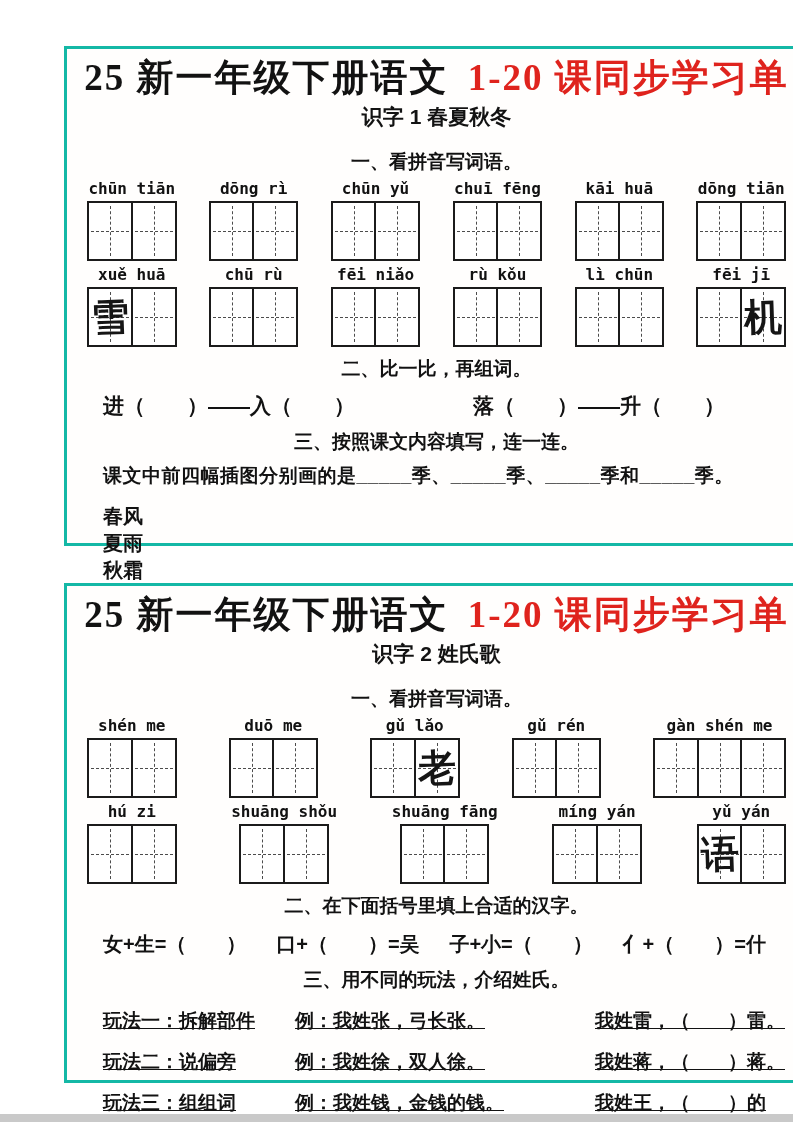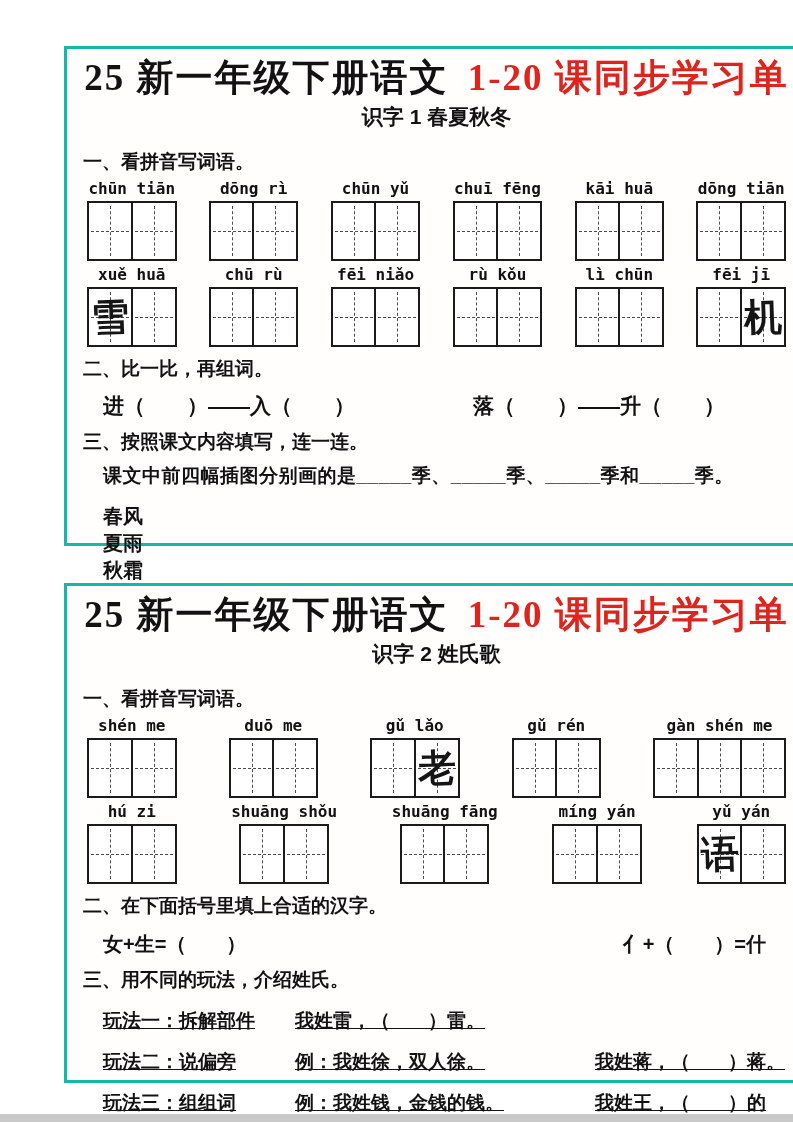--- a/index.html
+++ b/index.html
@@ -18,21 +18,21 @@
 
   .title {
     text-align:center; font-size:37px; font-weight:800; letter-spacing:2px;
     margin:6px 0 0 0; line-height:1.25; white-space:nowrap;
     font-family:"Liberation Serif", serif;
   }
   .title .t-red { margin-left:8px; }
 
   .subtitle { text-align:center; font-size:21px; font-weight:700; margin-top:2px; }
 
-  .sec-heading { font-size:19px; font-weight:700; margin-top:9px; }
+  .sec-heading { font-size:19px; font-weight:700; margin-top:9px;text-align:center; }
 
   .pinyin-row {
     display:flex; justify-content:space-between; align-items:flex-end;
     margin:4px 4px 0 4px;
   }
   .pinyin-group { display:flex; flex-direction:column; align-items:center; }
   .pinyin-label {
     font-family:"DejaVu Sans Mono", monospace; font-size:16px; font-weight:600;
     margin-bottom:3px; white-space:nowrap;
   }
@@ -302,27 +302,30 @@
               <span class="written">语</span>
             </div>
             <div class="cell"></div>
           </div>
         </div>
       </div>
 
     <div class="sec-heading">二、在下面括号里填上合适的汉字。</div>
     <div class="formula-line">
         <span class="match-word">女+生=（　　）</span>
+        <span class="match-word">口+（　　）=吴</span>
+        <span class="match-word">子+小=（　　）</span>
         <span class="match-word">亻+（　　）=什</span>
       </div>
 
     <div class="sec-heading">三、用不同的玩法，介绍姓氏。</div>
     <div class="play-rows">
       <div class="play-row">
         <span>玩法一：拆解部件</span>
+        <span>例：我姓张，弓长张。</span>
         <span>我姓雷，（　　）雷。</span>
       </div>
       <div class="play-row">
         <span>玩法二：说偏旁</span>
         <span>例：我姓徐，双人徐。</span>
         <span>我姓蒋，（　　）蒋。</span>
       </div>
       <div class="play-row">
         <span>玩法三：组组词</span>
         <span>例：我姓钱，金钱的钱。</span>

